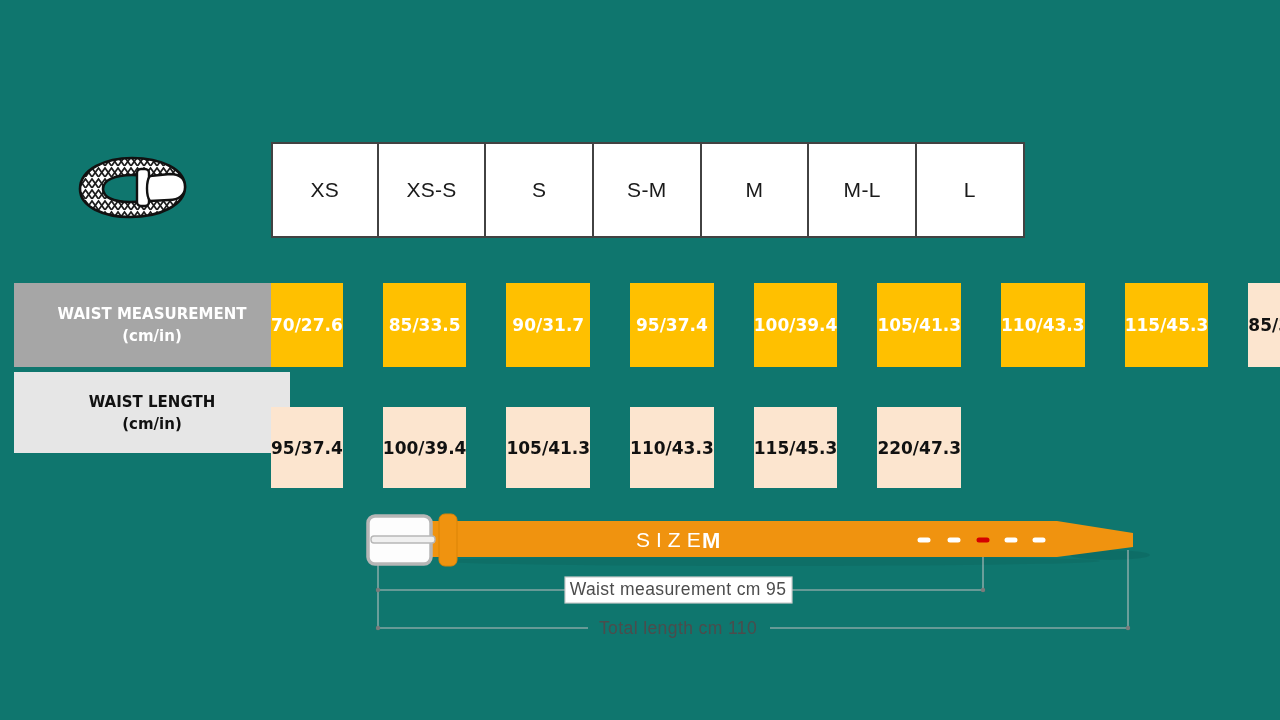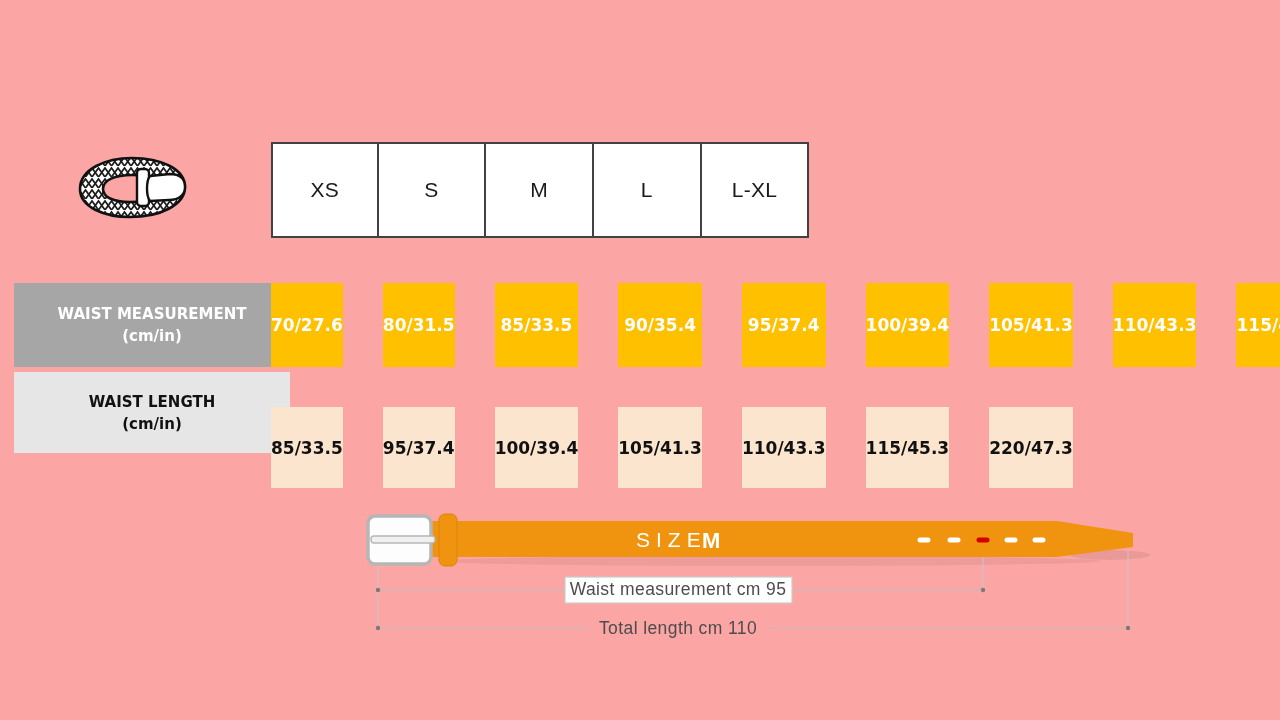--- a/index.html
+++ b/index.html
@@ -1,17 +1,17 @@
 <!DOCTYPE html>
 <html><head>
 <meta charset="utf-8">
 <style>
   html,body{margin:0;padding:0;background:#ffffff;}
   .stage{
-    position:relative;width:1280px;height:720px;background:#fca5a5;overflow:hidden;
+    position:relative;width:1280px;height:720px;background:#0f766e;overflow:hidden;
     font-family:"Liberation Sans",sans-serif;
   }
   
   .sizes-row{
     position:absolute;left:271px;top:142px;width:969px;height:96px;
     display:grid;grid-template-columns:repeat(9,1fr);
   }
   .size-cell{
     border-top:2px solid #424242;border-bottom:2px solid #424242;border-right:2px solid #424242;
     background:#ffffff;display:flex;align-items:center;justify-content:center;
@@ -65,42 +65,43 @@
     <path d="M14,45 C14,25 40,14 66,14 C95,14 119,25 119,43 C119,61 94,73 64,73 C38,73 14,63 14,45 Z
              M37,45 C37,36 49,31 66,31 C84,31 97,36 97,44 C97,53 84,58 64,58 C47,58 37,53 37,45 Z" fill-rule="evenodd" fill="url(#braid)" stroke="#111111" stroke-width="2.6"></path>
 
     <rect x="71" y="25" width="12" height="37" rx="4" fill="#ffffff" stroke="#111111" stroke-width="2.4"></rect>
 
     <path d="M84,32 L104,30 C114,30 119,35 119,43 C119,51 113,56 103,56 L84,57 C80,52 80,37 84,32 Z" fill="#ffffff" stroke="#111111" stroke-width="2.4"></path>
   </svg>
 
   <div class="sizes-row">
     <div class="size-cell">XS</div>
+    <div class="size-cell">XS-S</div>
     <div class="size-cell">S</div>
+    <div class="size-cell">S-M</div>
     <div class="size-cell">M</div>
+    <div class="size-cell">M-L</div>
     <div class="size-cell">L</div>
-    <div class="size-cell">L-XL</div>
   </div>
 
   <div class="row-labels">
     <div class="label-cell label-waist">
       <span>WAIST MEASUREMENT</span>
       <span>(cm/in)</span>
     </div>
     <div class="label-cell label-length">
       <span>WAIST LENGTH</span>
       <span>(cm/in)</span>
     </div>
   </div>
 
   <div class="values-grid">
     <div class="value-cell value-waist">70/27.6</div>
-    <div class="value-cell value-waist">80/31.5</div>
     <div class="value-cell value-waist">85/33.5</div>
-    <div class="value-cell value-waist">90/35.4</div>
+    <div class="value-cell value-waist">90/31.7</div>
     <div class="value-cell value-waist">95/37.4</div>
     <div class="value-cell value-waist">100/39.4</div>
     <div class="value-cell value-waist">105/41.3</div>
     <div class="value-cell value-waist">110/43.3</div>
     <div class="value-cell value-waist">115/45.3</div>
     <div class="value-cell value-length">85/33.5</div>
     <div class="value-cell value-length">95/37.4</div>
     <div class="value-cell value-length">100/39.4</div>
     <div class="value-cell value-length">105/41.3</div>
     <div class="value-cell value-length">110/43.3</div>

